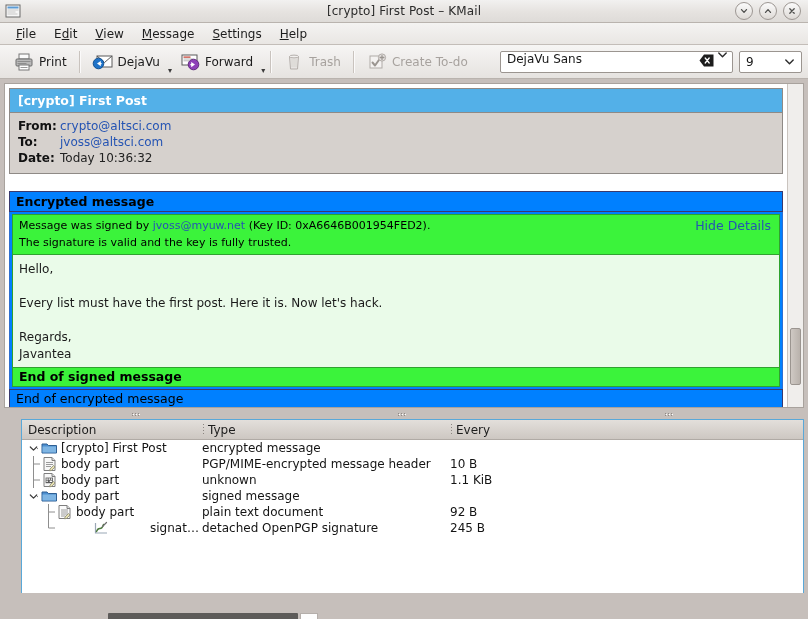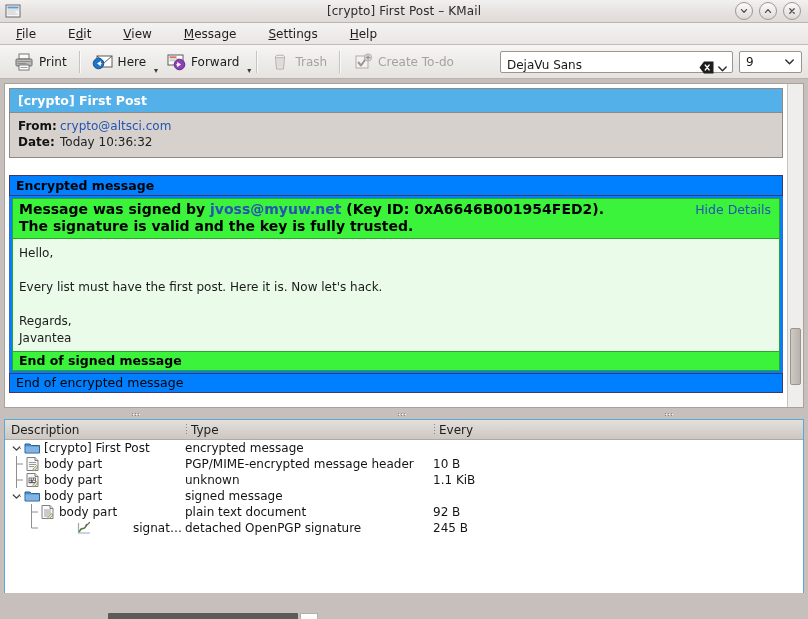--- a/index.html
+++ b/index.html
@@ -56,21 +56,21 @@
   }
   .tb-btn svg { display: block; }
 
   
   .menubar {
     height: 21px;
     background: linear-gradient(to bottom, #f4f3f2, #e9e6e3);
     border-bottom: 1px solid #c3bdb8;
     display: flex; align-items: center;
     padding-left: 8px;
-    gap: 16px;
+    gap: 2px;
   }
   .menu-item {
     font-size: 12px;
     color: #1d1d1d;
     padding: 2px 8px;
     cursor: pointer;
     white-space: nowrap;
   }
   .menu-item u { text-decoration: underline; }
 
@@ -107,21 +107,21 @@
     align-self: flex-end;
     padding-bottom: 3px;
     margin-left: 1px;
     cursor: pointer;
   }
   .tbar-icon { width: 22px; height: 22px; flex: 0 0 auto; }
 
   
   .font-combo {
     margin-left: auto;
-    display: flex; align-items: flex-end;
+    display: flex; align-items: flex-start;
     height: 22px;
     width: 233px;
     background: #ffffff;
     border: 1px solid #9b9590;
     border-radius: 2px;
     padding: 0 1px 0 6px;
     box-sizing: border-box;
   }
   .font-combo .fc-text {
     flex: 1; font-size: 12px; color: #171717;
@@ -203,22 +203,22 @@
     box-sizing: border-box;
   }
   .sig-banner {
     background: #3bf33b;
     border: 1px solid #2fa22f;
     padding: 2px 6px 3px 6px;
     box-sizing: border-box;
     position: relative;
   }
   .sig-line {
-    font-size: 14px;
-    font-weight: bold;
+    font-size: 11px;
+    font-weight: normal;
     color: #000;
     line-height: 17px;
   }
   .sig-line .lnk { color: #2554b3; }
   .hide-details {
     position: absolute;
     right: 8px; top: 3px;
     font-size: 12.5px; font-weight: normal;
     color: #2554b3;
     cursor: pointer;
@@ -282,21 +282,21 @@
   }
   .grip i {
     width: 1px; height: 1px;
     background: #8e8884;
     box-shadow: 0 2px 0 #8e8884, 1px 1px 0 #fdfdfd;
     display: block;
   }
 
   
   .tree-outer {
-    margin: 0 4px 0 4px;
+    margin: 0 4px 0 21px;
     height: 182px;
     background: #ffffff;
     border: 1px solid #5aa8d8;
     box-sizing: border-box;
     display: flex; flex-direction: column;
     overflow: hidden;
   }
   .tree-head {
     display: flex;
     height: 19px;
@@ -439,21 +439,21 @@
 
     <div class="tbar-btn">
       <span class="tbar-icon">
         <svg width="22" height="22" viewBox="0 0 22 22">
           <rect x="5" y="5" width="15" height="11" fill="#ffffff" stroke="#5a5a5a" stroke-width="1"></rect>
           <path d="M5 5 L12.5 11.5 L20 5" fill="none" stroke="#5a5a5a" stroke-width="1"></path>
           <circle cx="6.5" cy="12.5" r="5.3" fill="#1f73c8" stroke="#12508f" stroke-width="1"></circle>
           <path d="M8.8 10 L5 12.6 L8.8 15.2 L8.8 13.3 L9.6 13.3 L9.6 11.9 L8.8 11.9 Z" fill="#ffffff"></path>
         </svg>
       </span>
-      <span>Here</span>
+      <span>DejaVu</span>
     </div>
     <div class="tbar-arrow">▾</div>
 
     <div class="tbar-btn">
       <span class="tbar-icon">
         <svg width="22" height="22" viewBox="0 0 22 22">
           <rect x="3" y="4" width="15" height="10" fill="#ffffff" stroke="#5a5a5a" stroke-width="1"></rect>
           <rect x="4.5" y="5.5" width="7" height="1.2" fill="#c0392b"></rect>
           <rect x="4.5" y="7.5" width="9" height="1" fill="#b7b7b7"></rect>
           <rect x="4.5" y="9.3" width="6" height="1" fill="#b7b7b7"></rect>
@@ -522,20 +522,24 @@
       <div class="msg-inner">
 
         <div class="subject-bar">[crypto] First Post</div>
 
         <div class="hdr-fields">
           <div class="hdr-row">
             <span class="hdr-label">From:</span>
             <span class="hdr-val link">crypto@altsci.com</span>
           </div>
           <div class="hdr-row">
+            <span class="hdr-label">To:</span>
+            <span class="hdr-val link">jvoss@altsci.com</span>
+          </div>
+          <div class="hdr-row">
             <span class="hdr-label">Date:</span>
             <span class="hdr-val">Today 10:36:32</span>
           </div>
         </div>
 
         <div class="gap"></div>
 
         <div class="enc-banner">Encrypted message</div>
 
         <div class="enc-body">

